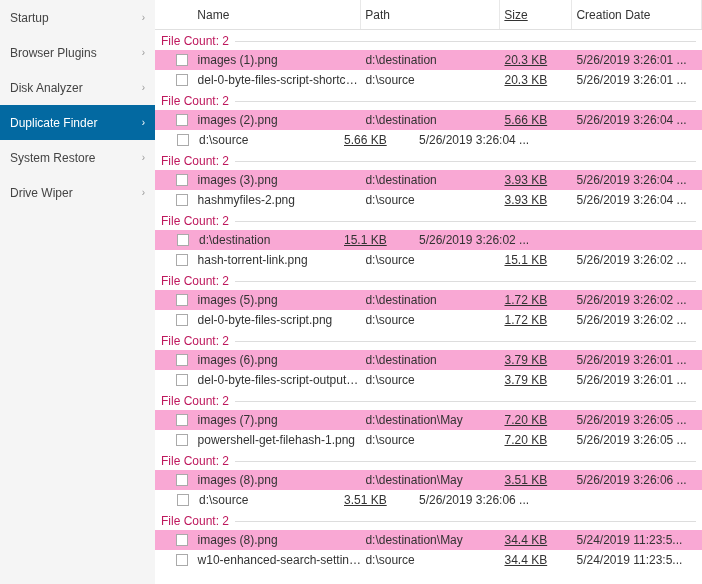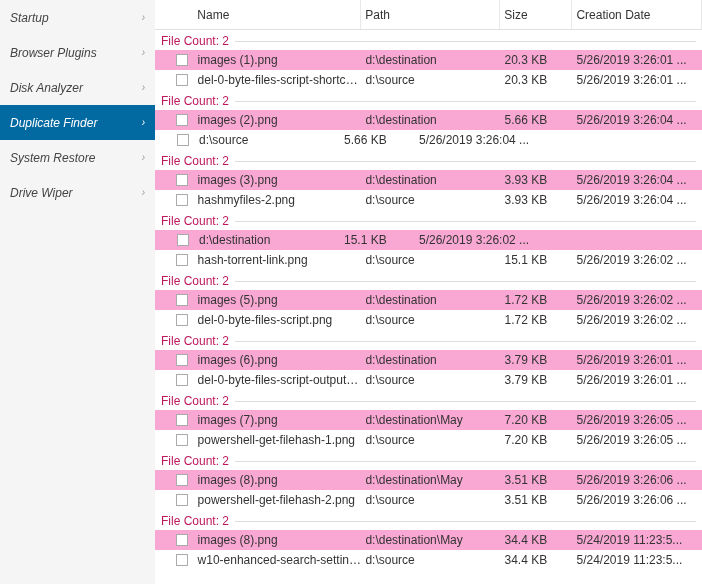--- a/index.html
+++ b/index.html
@@ -1,28 +1,28 @@
 <!DOCTYPE html>
 <html><head>
 <meta charset="utf-8">
 <style>
 * { margin: 0; padding: 0; box-sizing: border-box; }
 body { font-family: "Segoe UI", Tahoma, sans-serif; font-size: 12px; color: #333; background: #fff; width: 702px; height: 584px; overflow: hidden; display: flex; }
-.sidebar { width: 155px; background: #f5f5f5; display: flex; flex-direction: column; font-style: italic; }
+.sidebar { width: 155px; background: #f5f5f5; display: flex; flex-direction: column; }
 .sidebar-item { display: flex; align-items: center; height: 35px; padding: 0 10px; cursor: pointer; color: #444; }
 .sidebar-item-label { flex: 1; }
 .sidebar-item .chev { color: #999; font-size: 10px; }
 .sidebar-item.active { background: #0369a1; color: #fff; gap: 12px; }
 .sidebar-item.active .chev { color: #fff; }
 .main { flex: 1; display: flex; flex-direction: column; overflow: hidden; }
 .header { height: 30px; border-bottom: 1px solid #e0e0e0; display: flex; align-items: center; justify-content: center; }
 .header-spacer { width: 40px; }
 .col-name { width: 175px; padding-left: 4px; }
 .col-path { width: 145px; padding-left: 4px; }
-.col-size { width: 75px; padding-left: 4px; }
+.col-size { width: 75px; padding-left: 4px; text-decoration: underline; }
 .col-date { width: 135px; padding-left: 4px; }
 .header .hcol { color: #333; font-size: 12px; border-right: 1px solid #e8e8e8; height: 100%; display: flex; align-items: center; }
 .body { flex: 1; overflow-y: auto; }
 .group-header { font-size: 12px; color: #be185d; padding: 4px 6px 2px 6px; background: #fff; display: flex; align-items: center; }
 .group-header-line { flex: 1; border-top: 1px solid #ddd; margin-left: 6px; height: 0; }
 .row { display: flex; align-items: center; height: 20px; white-space: nowrap; }
 .row.alt { background: #f9a8d4; }
 .checkbox-cell { width: 40px; display: flex; justify-content: flex-end; align-items: center; padding-right: 6px; }
 .cb { width: 12px; height: 12px; border: 1px solid #aaa; background: #fff; }
 .cell { overflow: hidden; text-overflow: ellipsis; white-space: nowrap; font-size: 12px; color: #333; }
@@ -228,21 +228,20 @@
         </div>
         <div class="cell col-name">images (8).png</div>
         <div class="cell col-path">d:\destination\May</div>
         <div class="cell col-size">3.51 KB</div>
         <div class="cell col-date">5/26/2019 3:26:06 ...</div>
       </div>
       <div class="row">
         <div class="checkbox-cell">
           <div class="cb"></div>
         </div>
-        <div class="cell col-name">powershell-get-filehash-2.png</div>
         <div class="cell col-path">d:\source</div>
         <div class="cell col-size">3.51 KB</div>
         <div class="cell col-date">5/26/2019 3:26:06 ...</div>
       </div>
       <div class="group-header">
         <span>File Count: 2</span>
         <span class="group-header-line"></span>
       </div>
       <div class="row alt">
         <div class="checkbox-cell">

